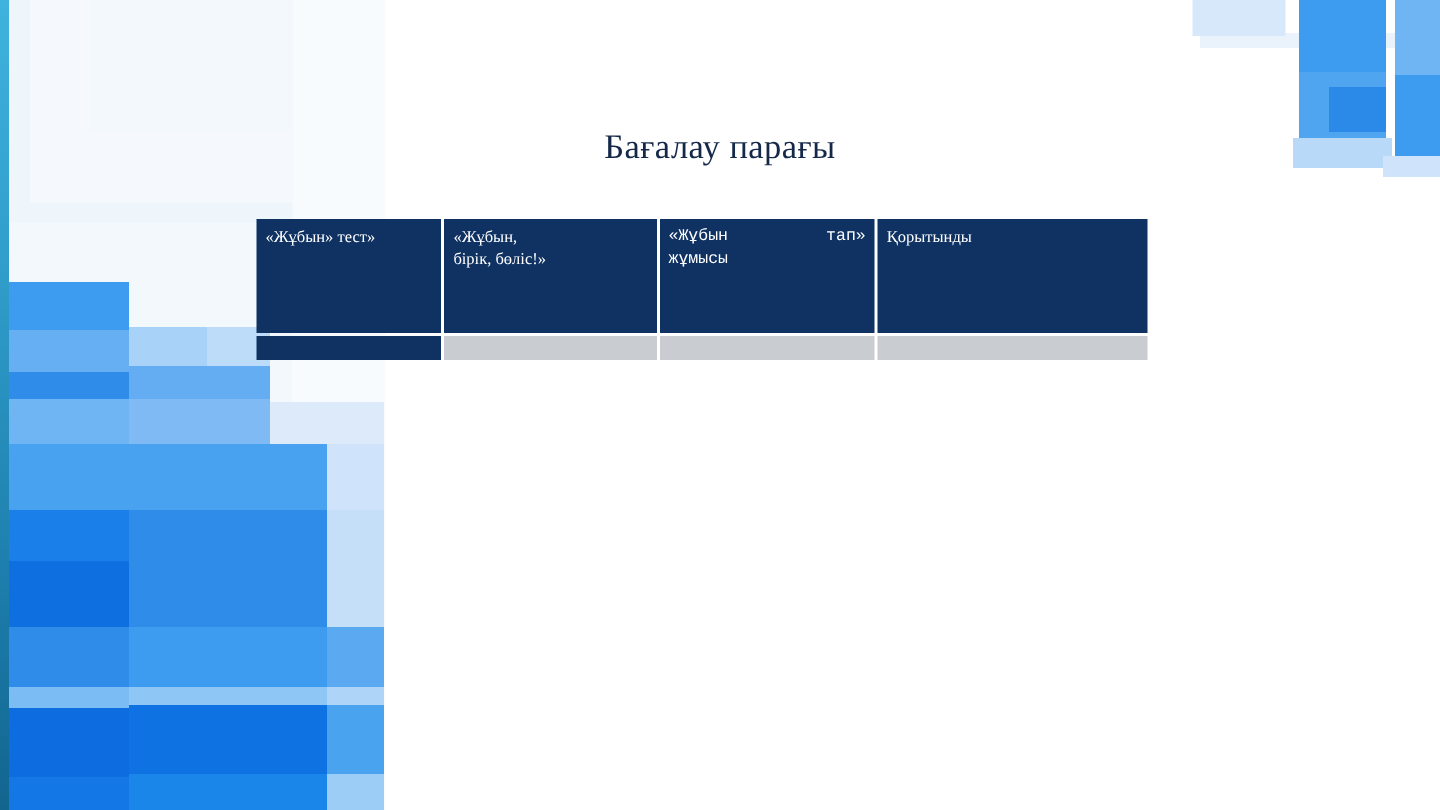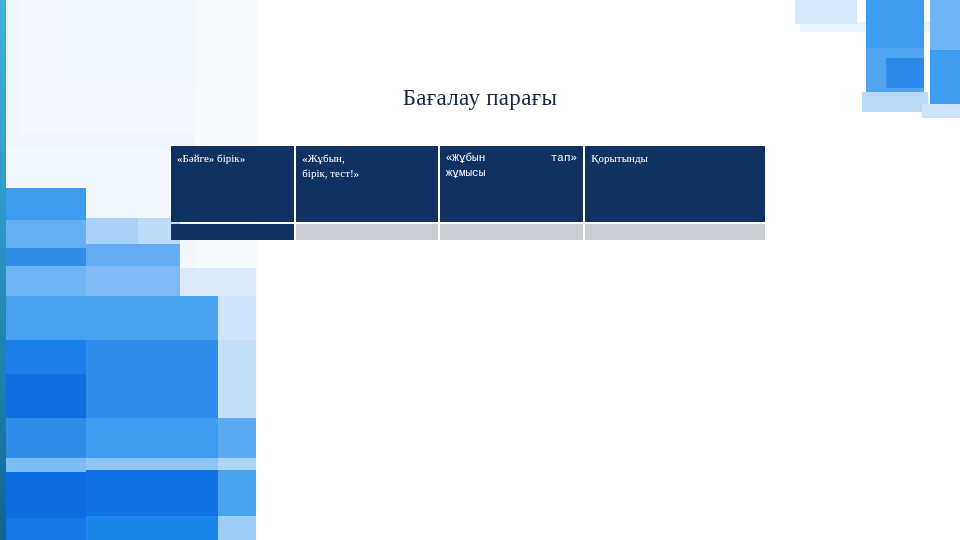--- a/index.html
+++ b/index.html
@@ -197,24 +197,24 @@
 
   <table id="eval-table">
     <colgroup>
       <col class="col-1">
         <col class="col-2">
         <col class="col-3">
         <col class="col-4">
     </colgroup>
     <tbody>
       <tr class="header-row">
-        <td>«Бәйге» бірік»</td>
+        <td>«Жұбын» тест»</td>
         <td>
           <span>«Жұбын,</span><br>
-          <span>бірік, тест!»</span>
+          <span>бірік, бөліс!»</span>
         </td>
         <td class="justify">
           <span>«Жұбын      тап»</span>
           <span class="lastline">жұмысы</span>
         </td>
         <td>Қорытынды</td>
       </tr>
       <tr class="data-row">
         <td class="filled"></td>
         <td class="empty"></td>

